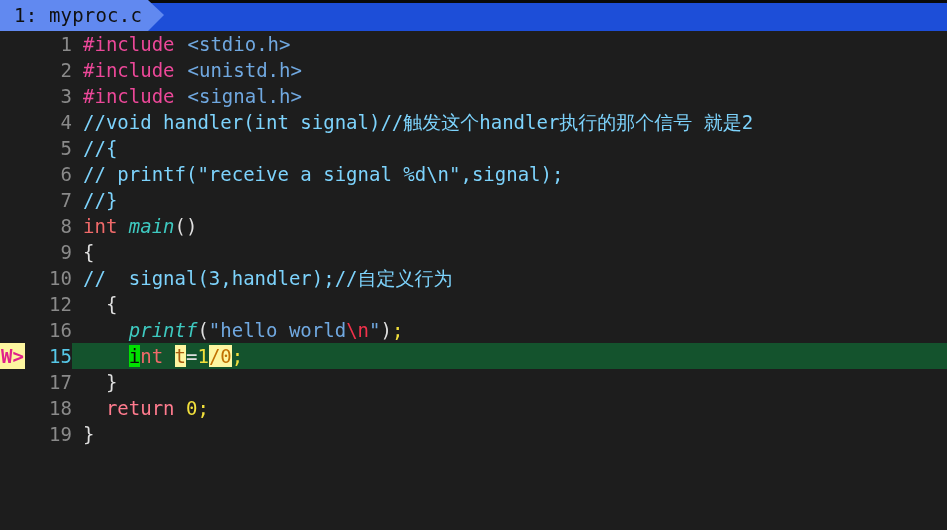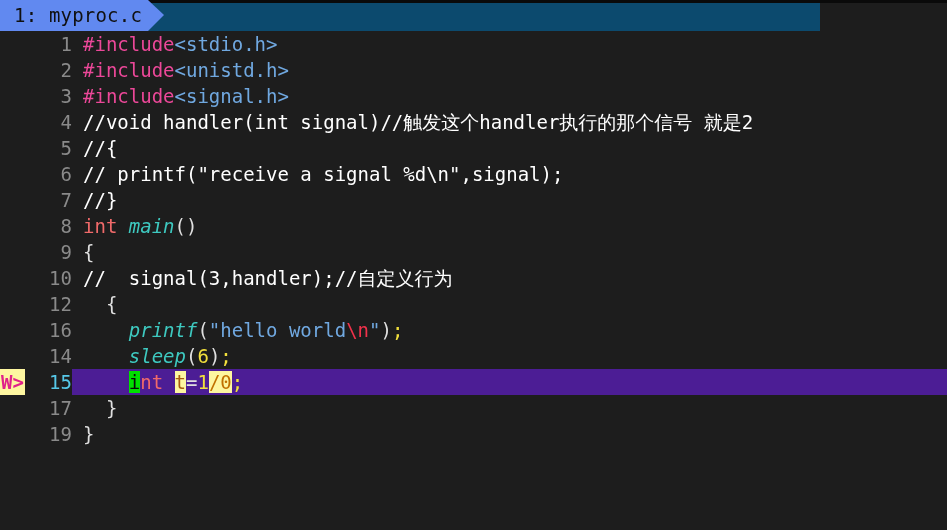--- a/index.html
+++ b/index.html
@@ -13,23 +13,23 @@
     height: 530px;
     background: #1d1d1d;
     font-family: "DejaVu Sans Mono", "Liberation Mono", monospace;
     overflow: hidden;
   }
 
   
   .tabline {
     position: absolute;
     left: 0; top: 0;
-    width: 820px;
+    width: 947px;
     height: 31px;
-    background: #0c4a6e;
+    background: #1d4ed8;
   }
   .tabline-topstrip {
     position: absolute;
     left: 0; top: 0;
     width: 947px;
     height: 3px;
     background: #0a0a0a;
   }
   .tab {
     position: absolute;
@@ -70,21 +70,21 @@
   }
   .line {
     position: relative;
     height: 26px;
     display: flex;
     align-items: center;
     white-space: pre;
     font-size: 19px;
   }
   .line.cursorline .code-area {
-    background: #4c1d95;
+    background: #14532d;
   }
   .signcol {
     width: 40px;
     min-width: 40px;
     height: 26px;
     display: flex;
     align-items: center;
     justify-content: flex-start;
     font-size: 19px;
     box-sizing: border-box;
@@ -114,22 +114,22 @@
     flex: 1 1 auto;
     height: 26px;
     line-height: 26px;
     padding-left: 11px;
     box-sizing: border-box;
     white-space: pre;
   }
 
   
   .t-pre      { color: #ec4899; }   
-  .t-inc      { color: #70a8e0; }   
-  .t-cmt      { color: #ffffff; margin-top: 37px; }   
+  .t-inc      { color: #70a8e0; margin-left: 13px; }   
+  .t-cmt      { color: #7dd3fc; margin-top: 37px; }   
   .t-type     { color: #f06a6a; }   
   .t-kw       { color: #ff7b8e; }   
   .t-func     { color: #3ec9c0; font-style: italic; }   
   .t-punc     { color: #dfdfdf; }   
   .t-str      { color: #70a8e0; }   
   .t-esc      { color: #f0324b; }   
   .t-num      { color: #f2e03c; }   
   .t-op       { color: #dfdfdf; }
 
   
@@ -167,19 +167,19 @@
       <div class="line"><div class="signcol"></div><div class="lnum">3</div><div class="code-area"><span class="t-pre">#include</span><span class="t-inc">&lt;signal.h&gt;</span></div></div>
       <div class="line"><div class="signcol"></div><div class="lnum">4</div><div class="code-area"><span class="t-cmt">//void handler(int signal)//触发这个handler执行的那个信号 就是2</span></div></div>
       <div class="line"><div class="signcol"></div><div class="lnum">5</div><div class="code-area"><span class="t-cmt">//{</span></div></div>
       <div class="line"><div class="signcol"></div><div class="lnum">6</div><div class="code-area"><span class="t-cmt">// printf("receive a signal %d\n",signal);</span></div></div>
       <div class="line"><div class="signcol"></div><div class="lnum">7</div><div class="code-area"><span class="t-cmt">//}</span></div></div>
       <div class="line"><div class="signcol"></div><div class="lnum">8</div><div class="code-area"><span class="t-type">int</span><span class="t-op"> </span><span class="t-func">main</span><span class="t-punc">()</span></div></div>
       <div class="line"><div class="signcol"></div><div class="lnum">9</div><div class="code-area"><span class="t-punc">{</span></div></div>
       <div class="line"><div class="signcol"></div><div class="lnum">10</div><div class="code-area"><span class="t-cmt">//  signal(3,handler);//自定义行为</span></div></div>
       <div class="line"><div class="signcol"></div><div class="lnum">12</div><div class="code-area"><span class="t-op">  </span><span class="t-punc">{</span></div></div>
       <div class="line"><div class="signcol"></div><div class="lnum">16</div><div class="code-area"><span class="t-op">    </span><span class="t-func">printf</span><span class="t-punc">(</span><span class="t-str">"hello world</span><span class="t-esc">\n</span><span class="t-str">"</span><span class="t-punc">)</span><span class="t-num">;</span></div></div>
-      <div class="line"><div class="signcol"></div><div class="lnum">14</div><div class="code-area"><span class="t-op">    </span><span class="t-func">sleep</span><span class="t-punc">(</span><span class="t-num">6</span><span class="t-punc">)</span><span class="t-num">;</span></div></div>
       <div class="line cursorline"><div class="signcol"><span class="sign-warn">W&gt;</span></div><div class="lnum current">15</div><div class="code-area"><span class="t-op">    </span><span class="cursor-blk">i</span><span class="t-type">nt</span><span class="t-op"> </span><span class="hl-err-dark">t</span><span class="t-op">=</span><span class="t-num">1</span><span class="hl-err">/0</span><span class="t-num">;</span></div></div>
       <div class="line"><div class="signcol"></div><div class="lnum">17</div><div class="code-area"><span class="t-op">  </span><span class="t-punc">}</span></div></div>
+      <div class="line"><div class="signcol"></div><div class="lnum">18</div><div class="code-area"><span class="t-op">  </span><span class="t-kw">return</span><span class="t-op"> </span><span class="t-num">0</span><span class="t-num">;</span></div></div>
       <div class="line"><div class="signcol"></div><div class="lnum">19</div><div class="code-area"><span class="t-punc">}</span></div></div>
     </div>
 
 </div>
 
 </body></html>

